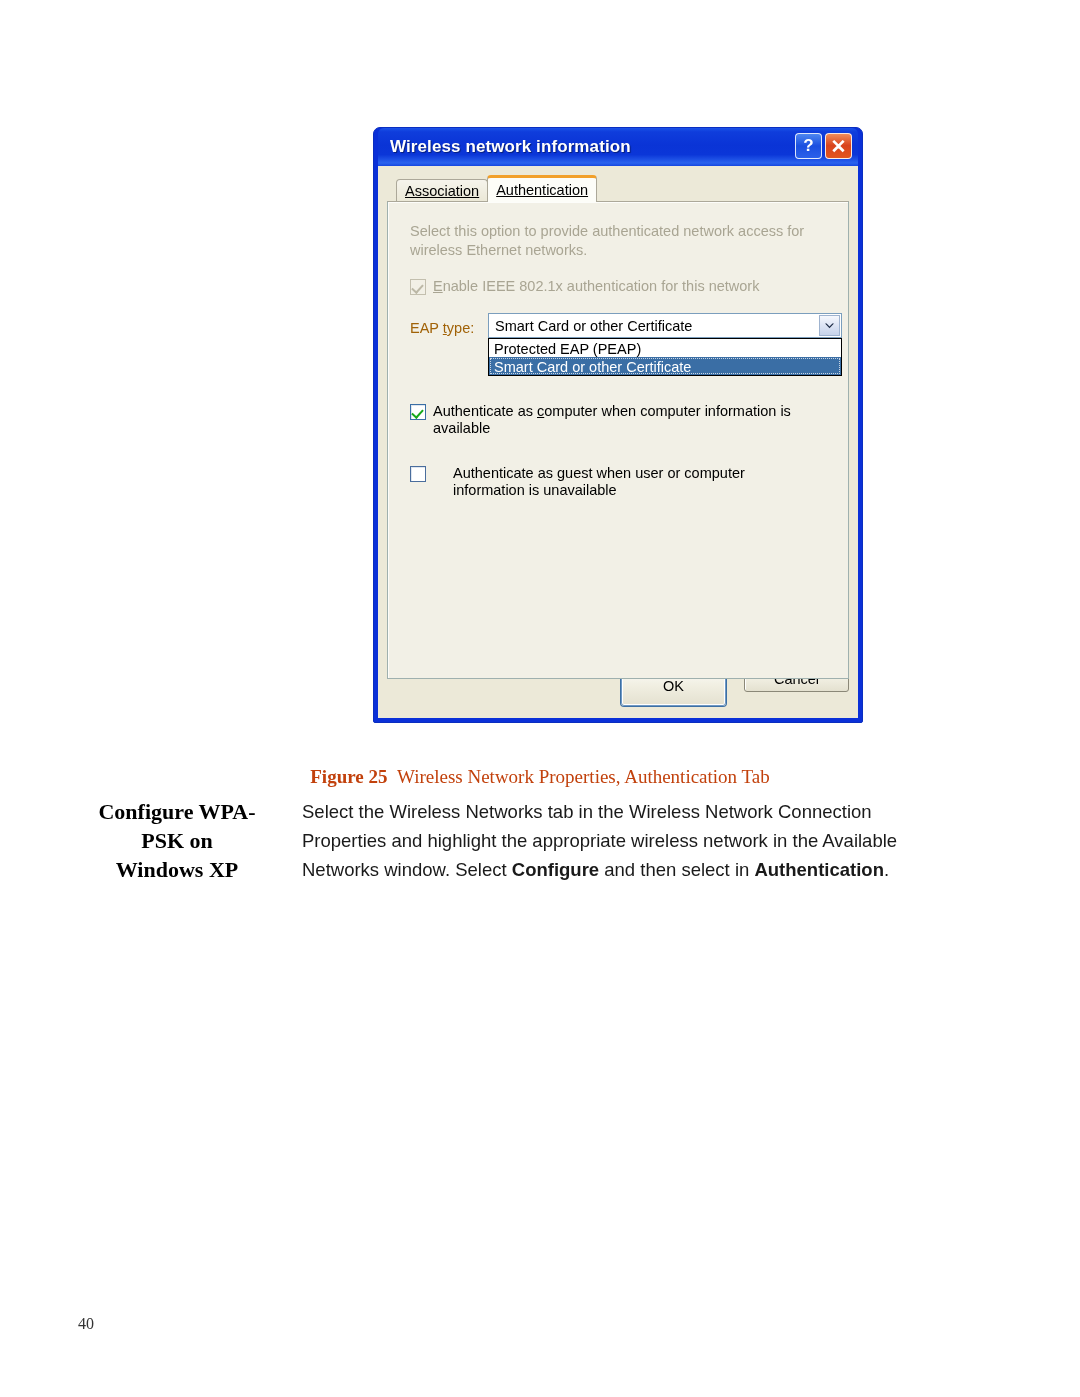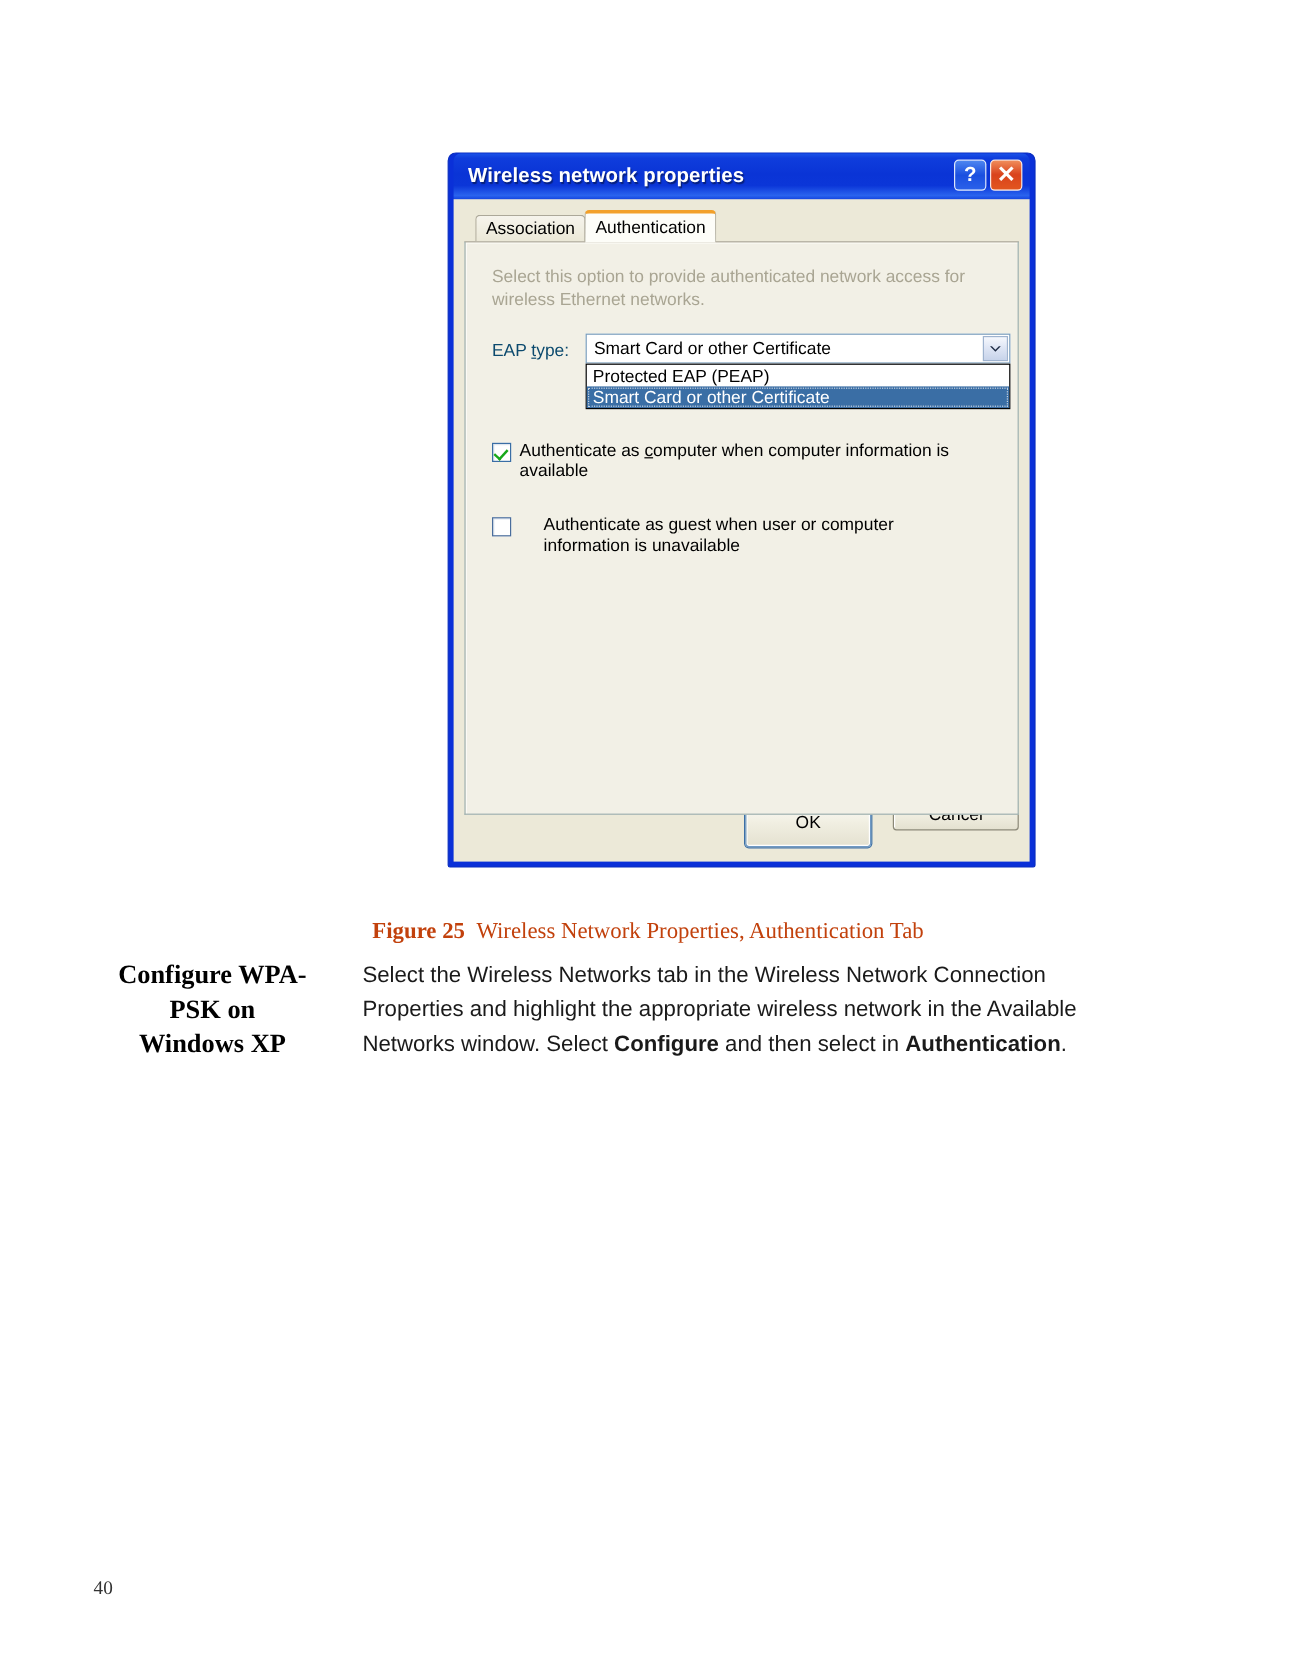--- a/index.html
+++ b/index.html
@@ -97,20 +97,21 @@
     color: #000;
     background: #ece9d8;
     border: 1px solid #aca899;
     border-bottom: none;
     border-radius: 4px 4px 0 0;
     padding: 2px 8px 14px 8px;
     box-sizing: border-box;
     position: relative;
     font-family: "Liberation Sans", sans-serif;
     white-space: nowrap;
+    text-decoration: underline;
   }
   .tab.inactive {
     height: 22px;
     line-height: 18px;
     background: linear-gradient(180deg,#f6f4ec 0%, #ebe8d7 100%);
     margin-right: -1px;
   }
   .tab.active {
     height: 27px;
     line-height: 22px;
@@ -201,21 +202,21 @@
     margin-top: 18px;
     margin-left: 6px;
     position: relative;
     height: 30px;
   }
   .eap-label {
     position: absolute;
     left: 0;
     top: 7px;
     font-size: 14.5px;
-    color: #0c4a6e;
+    color: #a16207;
   }
   .combo {
     position: absolute;
     left: 78px;
     top: 0;
     width: 354px;
     height: 25px;
     background: #ffffff;
     border: 1px solid #7b9ebd;
     box-sizing: border-box;
@@ -364,38 +365,42 @@
     color: #333;
     font-family: Liberation Serif, serif;
   }
 </style>
 </head>
 <body>
 
 <div class="xp-dialog">
 
   <div class="xp-titlebar">
-    <span class="xp-title-text">Wireless network properties</span>
+    <span class="xp-title-text">Wireless network information</span>
     <div class="xp-titlebtns">
       <div class="xp-btn-sq xp-btn-help">?</div>
       <div class="xp-btn-sq xp-btn-close">✕</div>
     </div>
   </div>
 
   <div class="xp-body">
 
     <div class="tabstrip">
       <div class="tab inactive">Association</div>
       <div class="tab active">Authentication</div>
     </div>
 
     <div class="tabpanel">
 
       <p class="desc">Select this option to provide authenticated network access for wireless Ethernet networks.</p>
 
+      <div class="chk-row disabled">
+        <span class="cbox dis"></span>
+        <span class="chk-label dim"><span class="u">E</span><span>nable IEEE 802.1x authentication for this network</span></span>
+      </div>
 
       <div class="eap-row">
         <span class="eap-label"><span>EAP </span><span class="u">t</span><span>ype:</span></span>
 
         <div class="combo">
           <span class="combo-text">Smart Card or other Certificate</span>
           <span class="combo-arrow">
             <svg width="11" height="8" viewBox="0 0 11 8" aria-hidden="true">
                 <path d="M1 1.6 L5.5 6.2 L10 1.6 L8.4 1.6 L5.5 4.5 L2.6 1.6 Z" fill="#1d2b44"></path>
               </svg>

